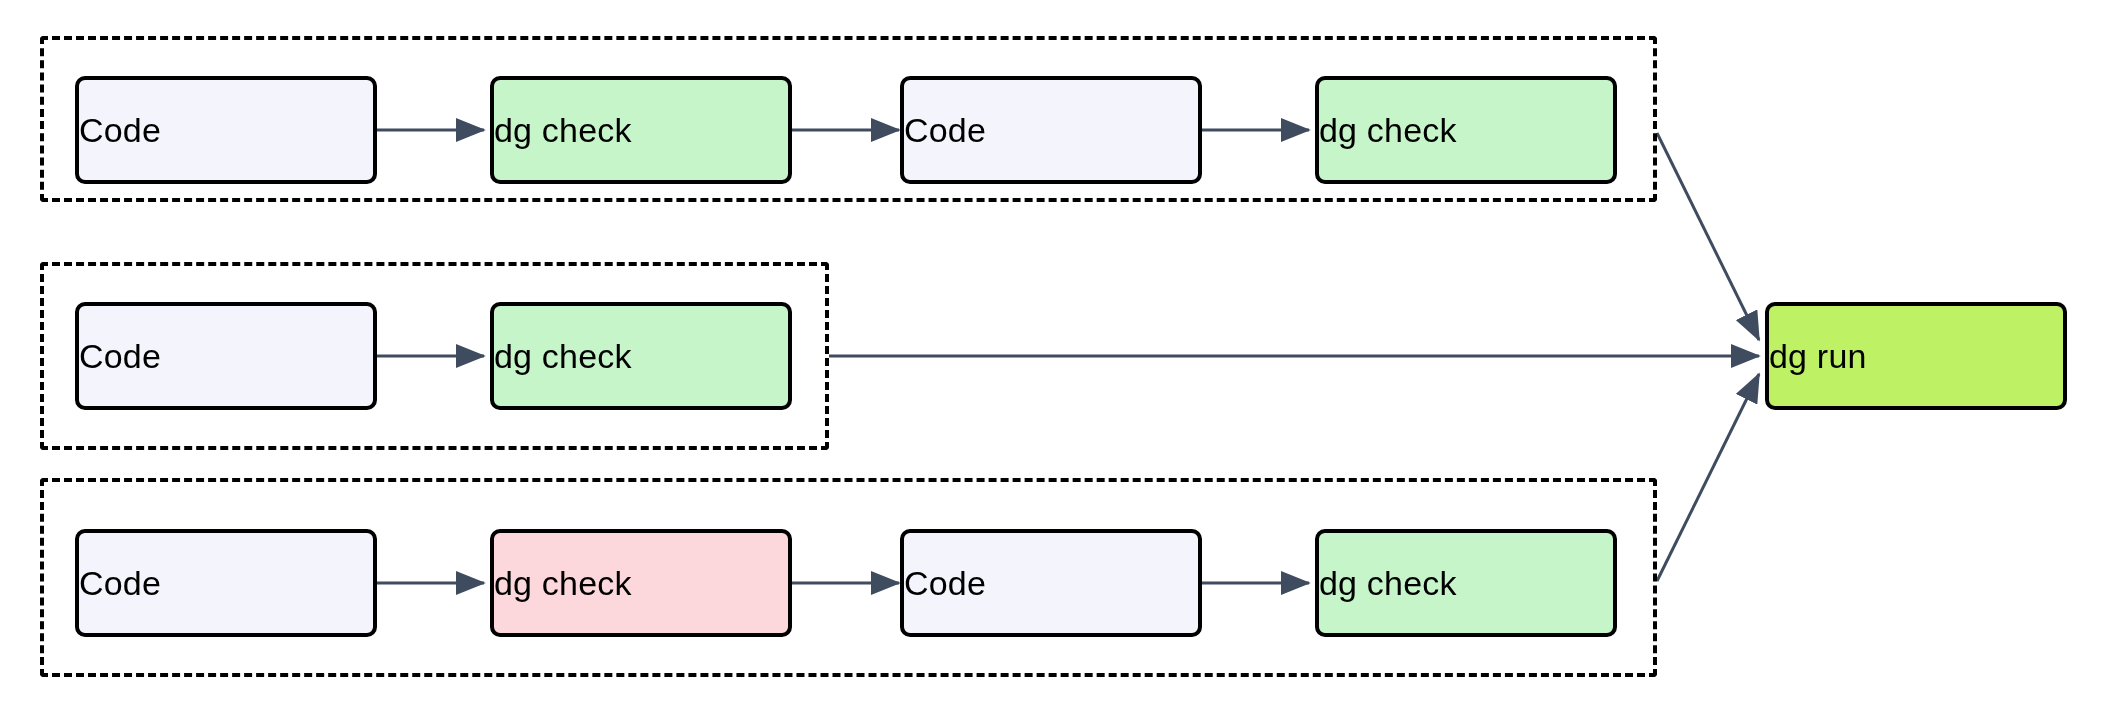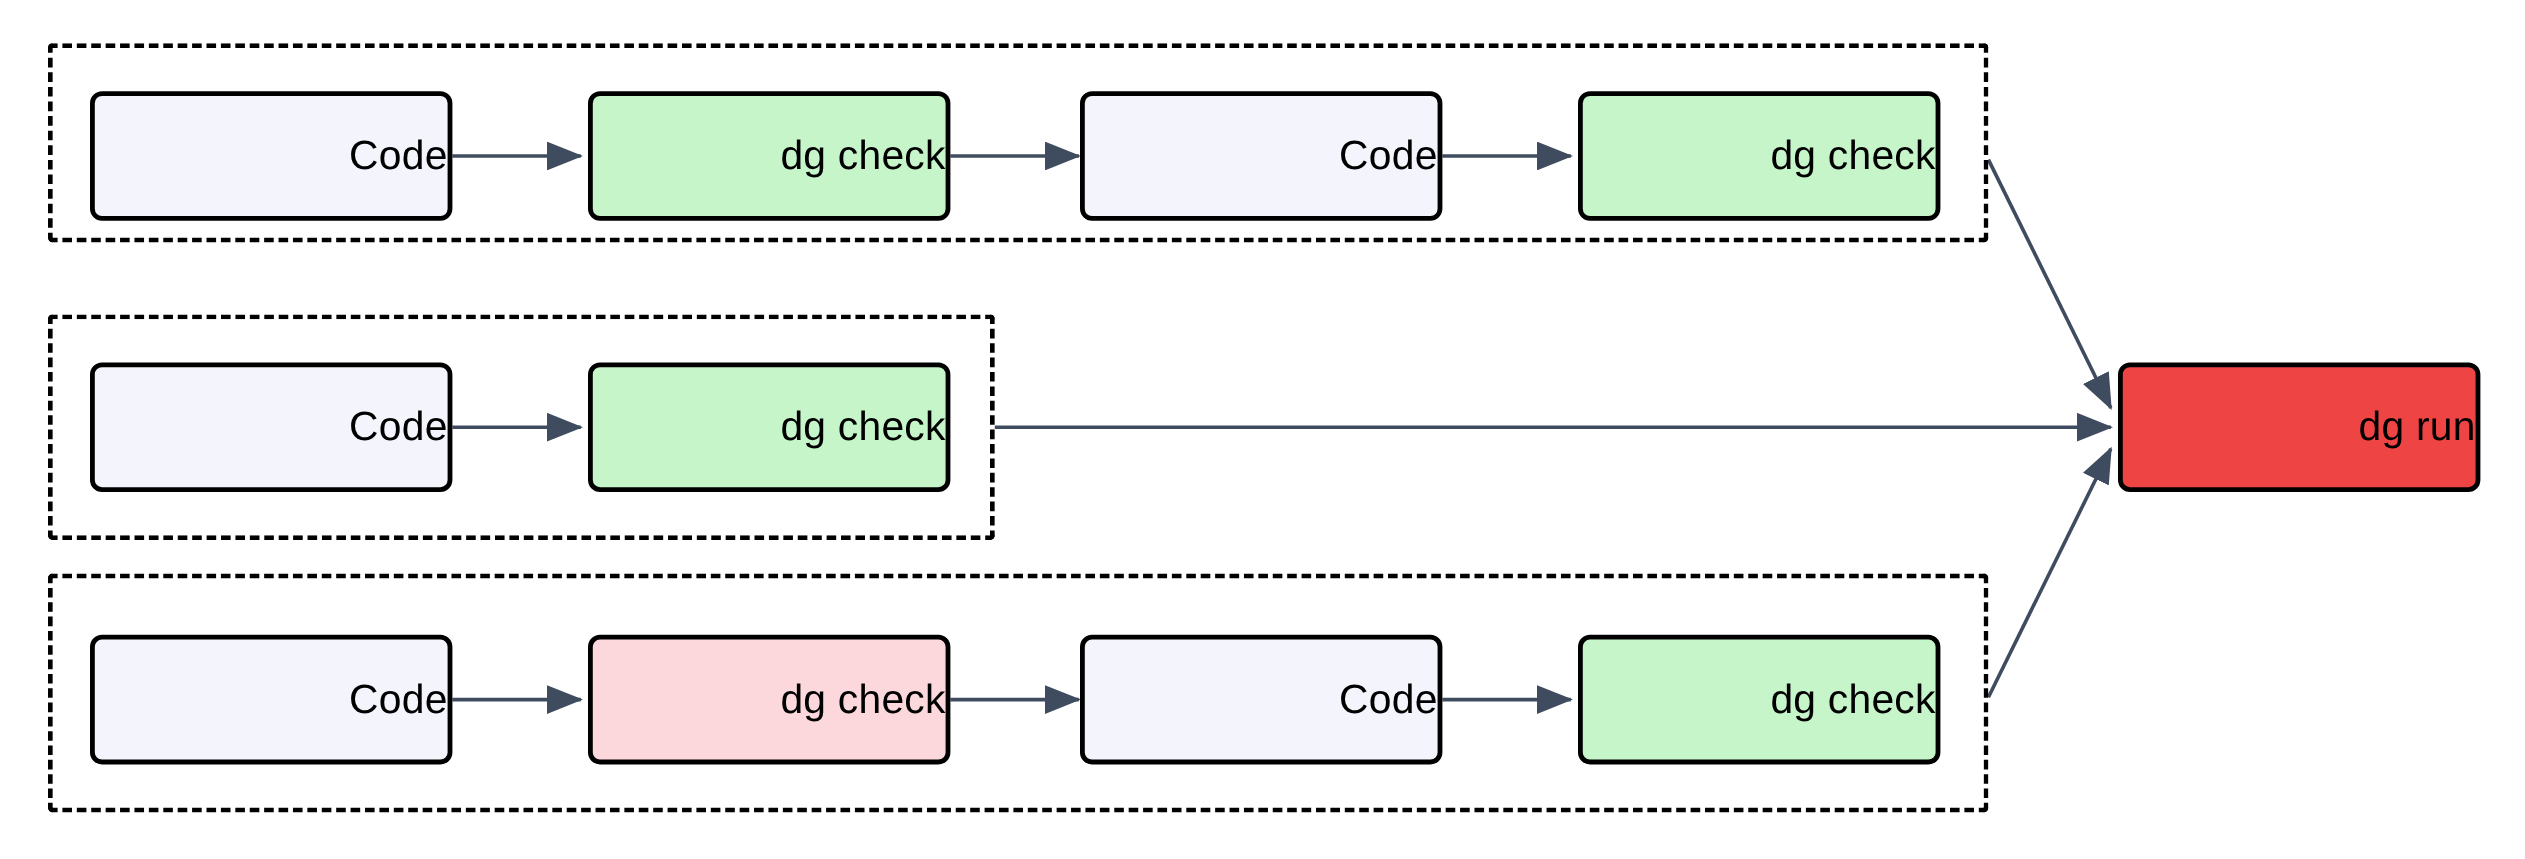--- a/index.html
+++ b/index.html
@@ -24,31 +24,31 @@
     border-radius: 4px;
     background: transparent;
   }
   .node {
     position: absolute;
     box-sizing: border-box;
     border: 4px solid #000000;
     border-radius: 10px;
     display: flex;
     align-items: center;
-    justify-content: flex-end;
+    justify-content: flex-start;
     font-size: 34px;
     color: #000000;
     letter-spacing: 0.2px;
     line-height: 1;
     white-space: nowrap;
   }
   .node.code   { background: #f4f4fd; }
   .node.pass   { background: #c5f5c9; }
   .node.fail   { background: #fcd8dc; }
-  .node.run    { background: #ef4444; }
+  .node.run    { background: #bef264; }
   #edges {
     position: absolute;
     left: 0;
     top: 0;
     width: 2104px;
     height: 716px;
     pointer-events: none;
   }
 </style>
 </head>

